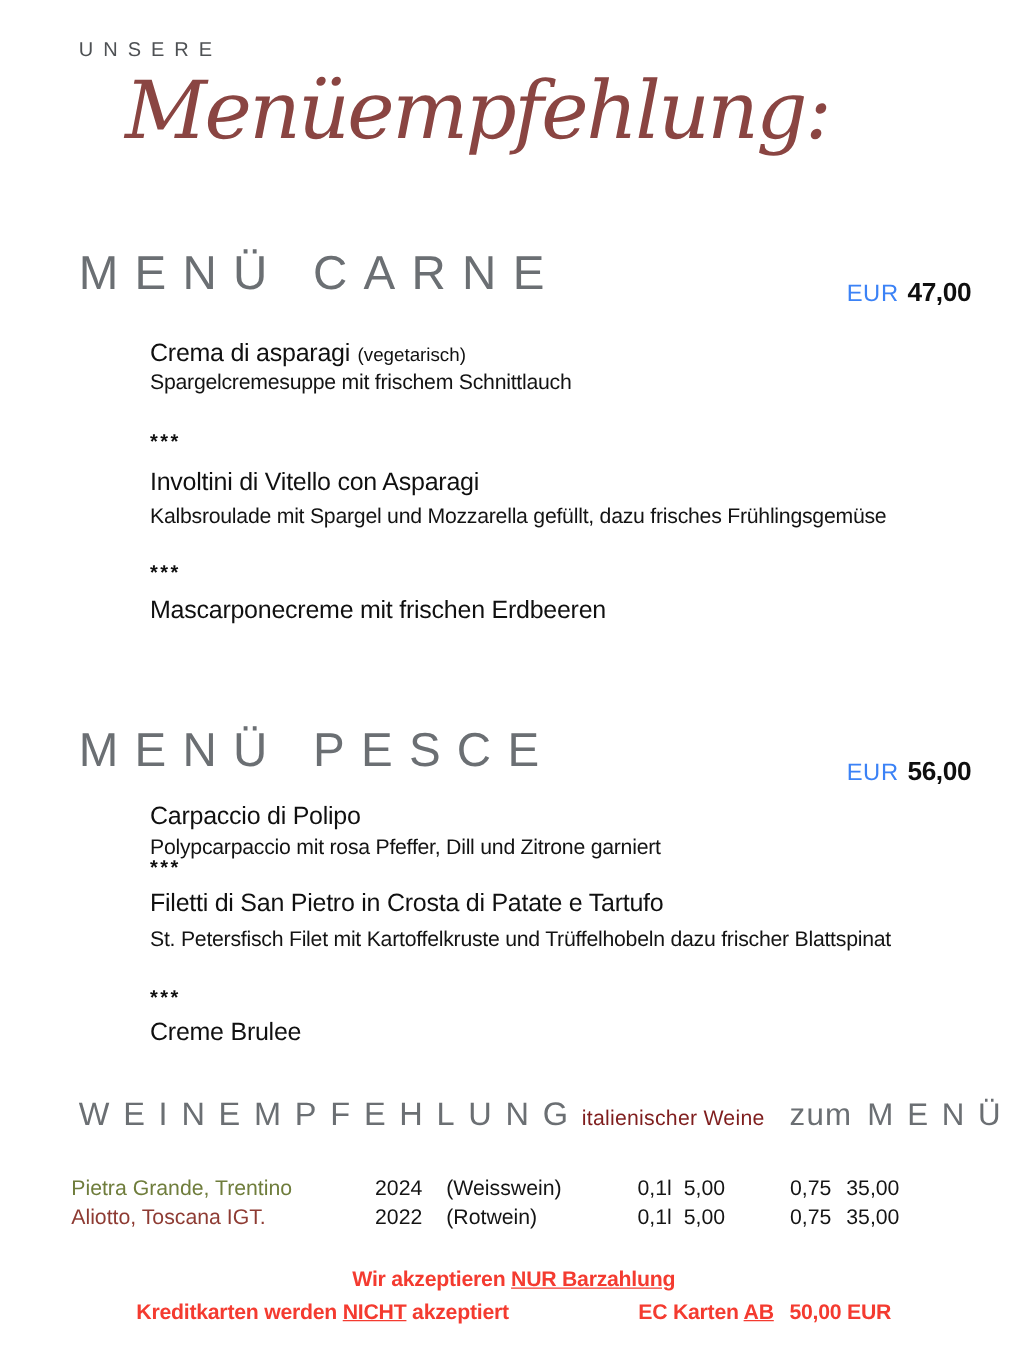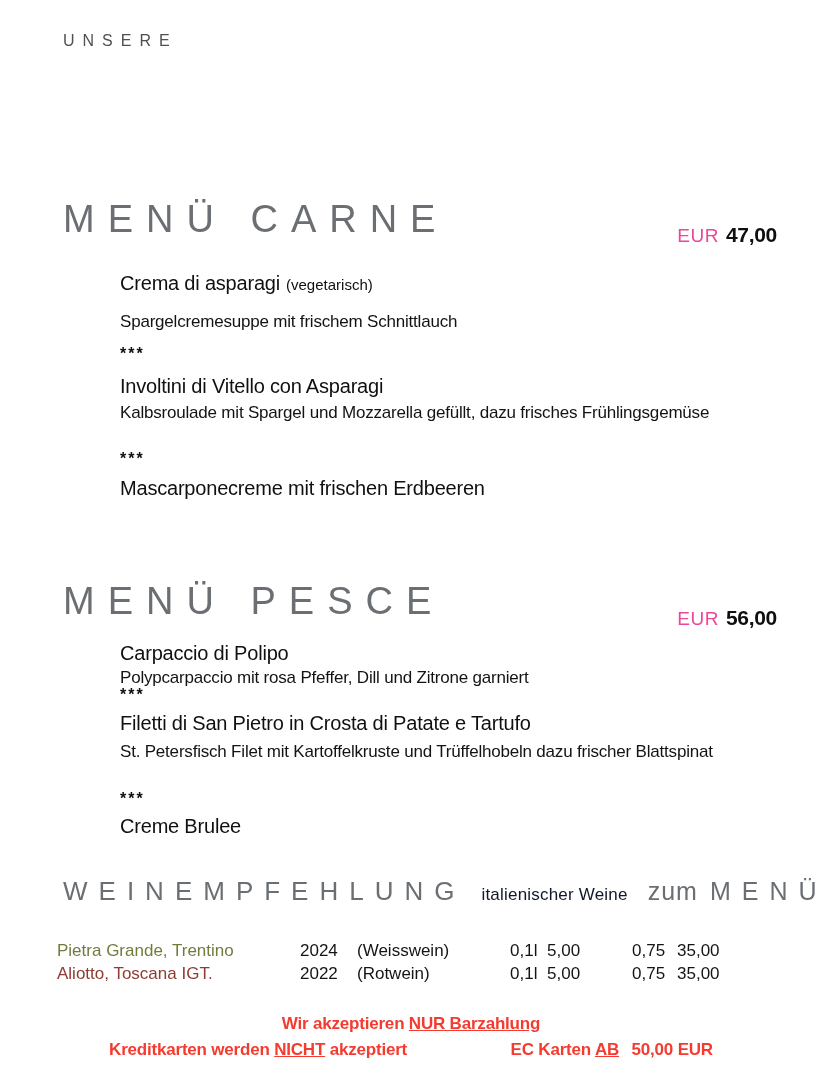--- a/index.html
+++ b/index.html
@@ -12,32 +12,32 @@
   
   .kicker { font-size:16px; letter-spacing:8px; color:#4e5154; }
   .script-title {
     font-family:"DejaVu Serif", serif; font-style:italic;
     font-size:64px; color:#8a4542; letter-spacing:-2px;
   }
 
   
   .menu-heading { font-size:38px; letter-spacing:13px; color:#6b6f73; font-weight:normal; }
   .price { display:flex; align-items:baseline; }
-  .price .cur { font-size:19px; color:#ec4899; margin-right:7px; letter-spacing:0.5px; }
+  .price .cur { font-size:19px; color:#3b82f6; margin-right:7px; letter-spacing:0.5px; }
   .price .val { font-size:21px; color:#0f0f0f; font-weight:bold; letter-spacing:-0.3px;margin-top:21px; }
 
   
   .course-title { font-size:20px; color:#101010; letter-spacing:-0.2px; }
   .course-note  { font-size:15px; color:#101010; margin-left:6px; }
   .course-desc  { font-size:17px; color:#131313; letter-spacing:-0.2px; }
   .sep { font-size:16px; font-weight:bold; color:#0f0f0f; letter-spacing:2px; }
 
   
   .wine-heading-main { font-size:26px; letter-spacing:11px; color:#6b6f73; }
-  .wine-heading-sub  { font-size:17px; color:#0f172a; margin-left:16px; letter-spacing:0.2px; }
+  .wine-heading-sub  { font-size:17px; color:#7f1d1d; letter-spacing:0.2px; }
   .wine-heading-zum  { font-size:25px; color:#6b6f73; margin-left:20px; letter-spacing:1px; }
   .wine-heading-menu { font-size:25px; letter-spacing:11px; color:#6b6f73; margin-left:12px; }
   .wine-row { position:absolute; left:0; width:700px; height:23px; font-size:17px; }
   .wine-row span { position:absolute; white-space:nowrap; }
   .w-name   { left:57px; }
   .w-year   { left:300px; }
   .w-type   { left:357px; }
   .w-gsize  { left:510px; }
   .w-gprice { left:547px; }
   .w-bsize  { left:632px; }
@@ -49,31 +49,32 @@
   .footer-wrap .row2 { margin-top:6px; }
   .u { text-decoration:underline; }
   .gap-left { margin-left:55px;padding-left:44px; }
 </style>
 </head>
 <body>
 
 <div class="page">
 
   <div class="line kicker" style="left:63px; top:32px;">UNSERE</div>
+  <div class="line script-title" style="left: 100px; top: 52px; color: rgb(138, 69, 66);">Menüempfehlung:</div>
 
   <div class="line menu-heading" style="left:63px; top:198px;">MENÜ CARNE</div>
   <div class="line price" style="right:51px; top:202px;">
     <span class="cur">EUR</span>
     <span class="val">47,00</span>
   </div>
 
   <div class="line" style="left:120px; top:272px;">
     <span class="course-title">Crema di asparagi</span><span class="course-note">(vegetarisch)</span>
   </div>
-  <div class="line course-desc" style="left:120px; top:312px;">Spargelcremesuppe mit frischem Schnittlauch</div>
+  <div class="line course-desc" style="left:120px; top:296px;">Spargelcremesuppe mit frischem Schnittlauch</div>
 
   <div class="line sep" style="left:120px; top:345px;">***</div>
 
   <div class="line course-title" style="left:120px; top:375px;">Involtini di Vitello con Asparagi</div>
   <div class="line course-desc" style="left:120px; top:403px;">Kalbsroulade mit Spargel und Mozzarella gefüllt, dazu frisches Frühlingsgemüse</div>
 
   <div class="line sep" style="left:120px; top:450px;">***</div>
 
   <div class="line course-title" style="left:120px; top:477px;">Mascarponecreme mit frischen Erdbeeren</div>
 

